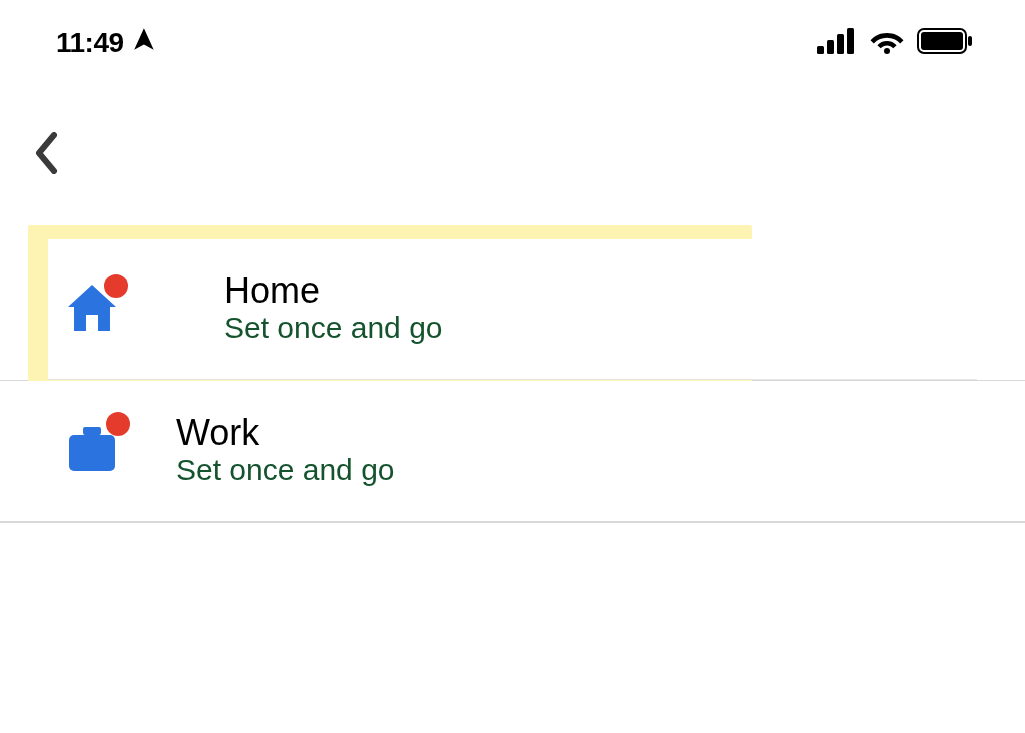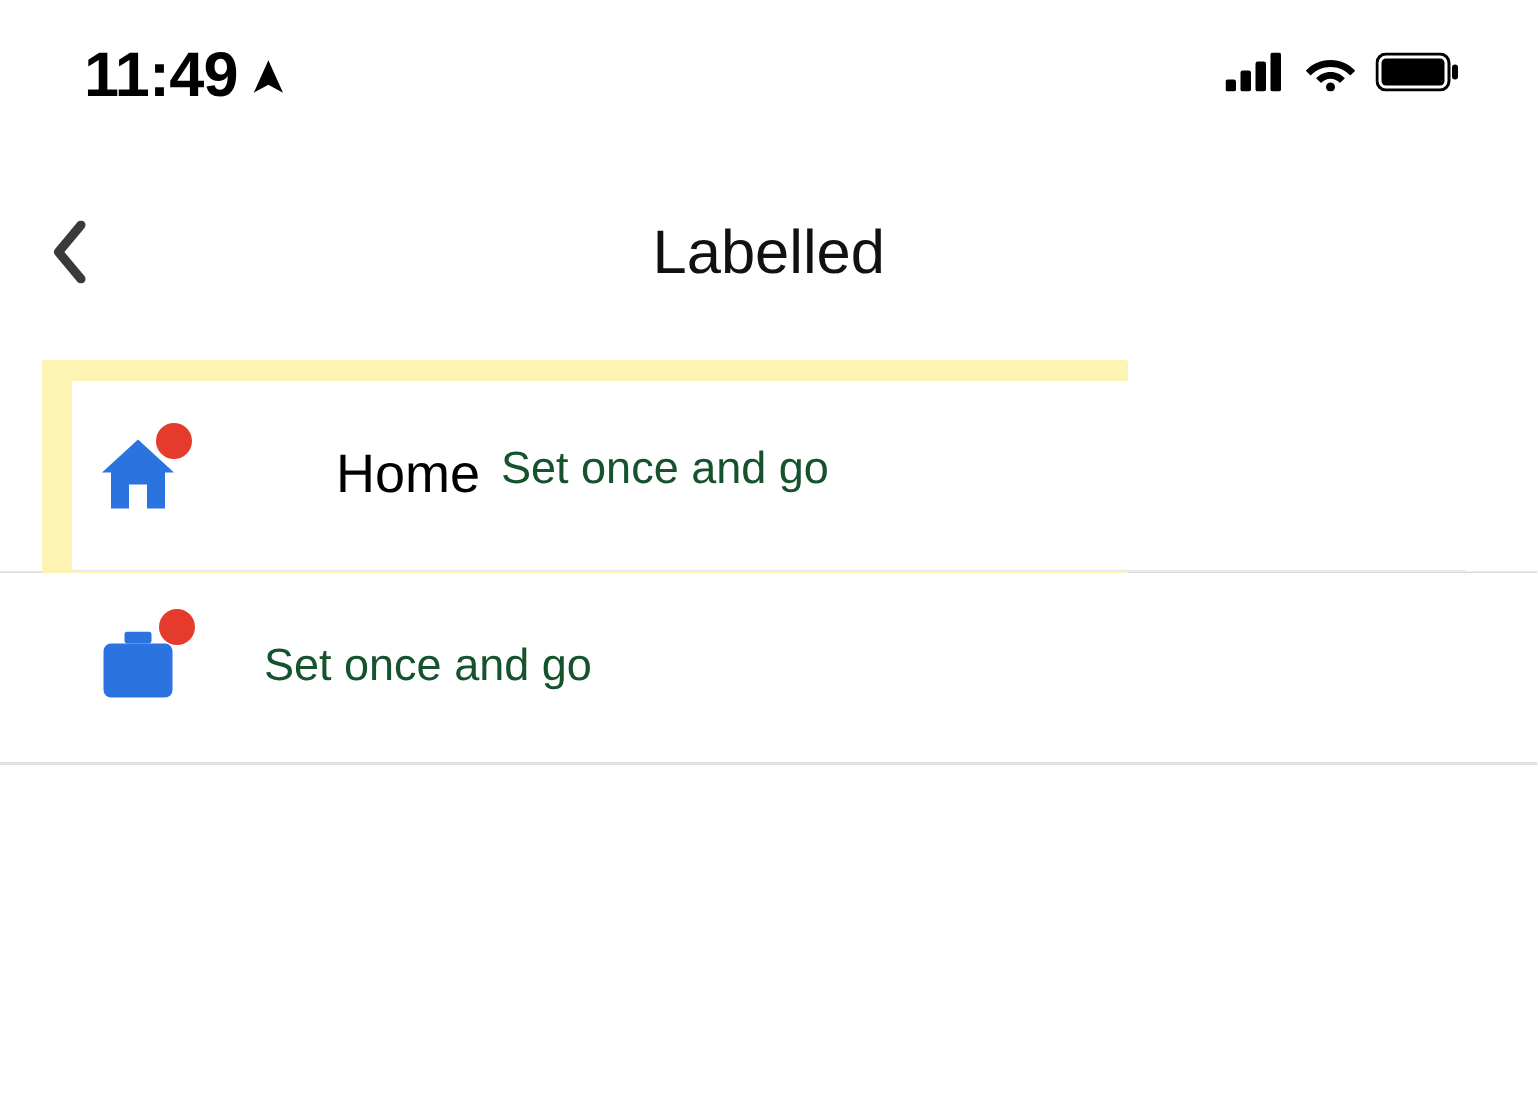--- a/index.html
+++ b/index.html
@@ -16,21 +16,21 @@
   .status-bar {
     display: flex;
     justify-content: space-between;
     align-items: center;
     padding: 26px 52px 0 56px;
   }
   .status-left {
     display: flex;
     align-items: center;
     gap: 8px;
-    font-size: 42px;
+    font-size: 28px;
     font-weight: 700;
     letter-spacing: -0.5px;
   }
   .status-right {
     display: flex;
     align-items: center;
     gap: 12px;
   }
 
   
@@ -128,21 +128,22 @@
     border-radius: 50%;
     z-index: 2;
   }
   .work-dot {
     top: -10px;
     right: -10px;
   }
 
   .row-text {
     display: flex;
-    gap: 14px;
+    flex-direction: column;
+    gap: 4px;
   }
   .row-title {
     font-size: 36px;
     font-weight: 400;
     color: #000;
     line-height: 1;
   }
   .row-sub {
     font-size: 30px;
     font-weight: 400;
@@ -193,21 +194,20 @@
     </span>
   </div>
 </div>
 
 <div class="header">
   <div class="back-btn">
     <svg width="24" height="42" viewBox="0 0 24 42">
       <polyline points="20,3 5,21 20,39" fill="none" stroke="#3a3a3a" stroke-width="6" stroke-linecap="round" stroke-linejoin="round"></polyline>
     </svg>
   </div>
-  <div class="header-title">Labelled</div>
 </div>
 
 <div class="list">
 
   <div class="list-row-wrapper row-highlighted">
     <div class="highlight"></div>
     <div class="list-row inside-highlight">
       <div class="icon-slot">
         <div class="icon-wrap">
           <svg width="52" height="50" viewBox="0 0 52 50">
@@ -230,20 +230,21 @@
       <div class="icon-slot">
         <div class="icon-wrap">
           <svg width="50" height="46" viewBox="0 0 50 46">
             <rect x="16" y="0" width="18" height="8" rx="2" fill="#2b73df"></rect>
             <rect x="2" y="8" width="46" height="36" rx="5" fill="#2b73df"></rect>
           </svg>
           <div class="notif-dot work-dot"></div>
         </div>
       </div>
       <div class="row-text">
+        <div class="row-title">Work</div>
         <div class="row-sub">Set once and go</div>
       </div>
     </div>
   </div>
 
   <div class="separator-full"></div>
 
 </div>
 
 </body></html>

